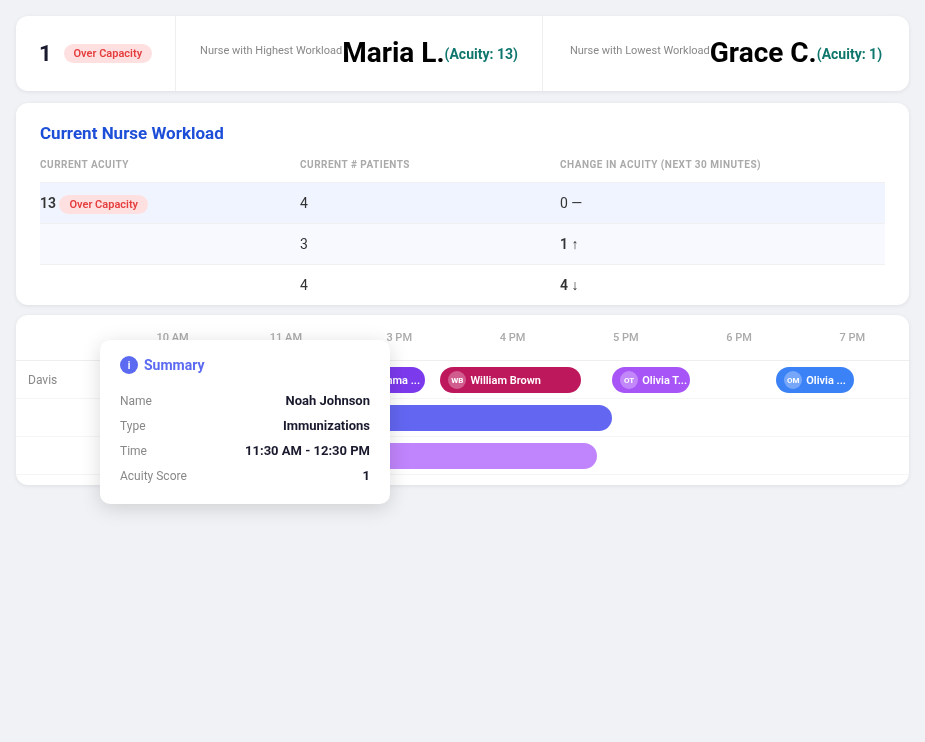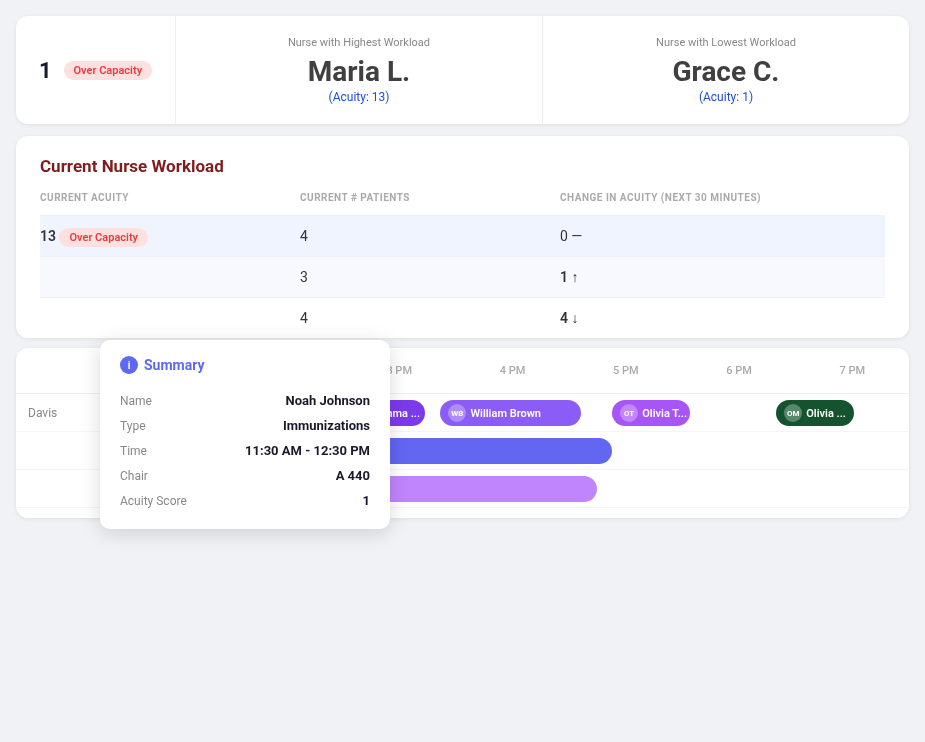--- a/index.html
+++ b/index.html
@@ -28,21 +28,21 @@
       margin: 16px 16px 0 16px;
       box-shadow: 0 1px 4px rgba(0,0,0,0.08);
       overflow: hidden;
     }
 
     .stat-card {
       flex: 1;
       padding: 20px 24px;
       border-right: 1px solid #eee;
       display: flex;
-      flex-direction: column;
+      flex-direction: row;
       align-items: center;
       justify-content: center;
     }
     .stat-card:last-child { border-right: none; }
 
     .stat-card-first {
       flex-direction: row;
       gap: 12px;
       align-items: center;
       justify-content: center;
@@ -56,29 +56,30 @@
       font-size: 11px;
       color: #888;
       text-transform: none;
       margin-bottom: 6px;
       text-align: center;
     }
 
     .stat-name {
       font-size: 28px;
       font-weight: 700;
-      color: #404040;
+      color: #000000;
       margin-bottom: 2px;
       text-align: center;
     }
 
     .stat-sub {
-      font-size: 12px;
-      color: #1d4ed8;
+      font-size: 14px;
+      color: #0f766e;
       text-align: center;
+      font-weight: bold;
     }
 
     .stat-number {
       font-size: 22px;
       font-weight: 700;
       color: #1a1a2e;
     }
 
     .badge-over {
       background: #ffe0e0;
@@ -95,21 +96,21 @@
       background: white;
       border-radius: 12px;
       margin: 12px 16px 0 16px;
       box-shadow: 0 1px 4px rgba(0,0,0,0.08);
       padding: 20px 24px 0 24px;
     }
 
     .workload-title {
       font-size: 17px;
       font-weight: 700;
-      color: #7f1d1d;
+      color: #1d4ed8;
       margin-bottom: 16px;
     }
 
     .workload-table {
       width: 100%;
       border-collapse: collapse;
     }
 
     .workload-table th {
       font-size: 10px;
@@ -365,24 +366,20 @@
         </div>
         <div class="summary-row">
           <span class="summary-key">Type</span>
           <span class="summary-val">Immunizations</span>
         </div>
         <div class="summary-row">
           <span class="summary-key">Time</span>
           <span class="summary-val">11:30 AM - 12:30 PM</span>
         </div>
         <div class="summary-row">
-          <span class="summary-key">Chair</span>
-          <span class="summary-val">A 440</span>
-        </div>
-        <div class="summary-row">
           <span class="summary-key">Acuity Score</span>
           <span class="summary-val">1</span>
         </div>
       </div>
   </div>
 
   <div class="timeline-section">
 
     <div class="timeline-header">
       <div class="timeline-label-col"></div>
@@ -404,29 +401,29 @@
           <div class="trow-label" style="color: rgb(136, 136, 136); font-size: 12px;">Davis</div>
           <div class="trow-bar-area">
             <div class="appt-bar" style="left: 8%; width: 10%; background: rgb(99, 102, 241);">
               <div class="appt-avatar">NJ</div>
               <span>Noah J...</span>
             </div>
             <div class="appt-bar" style="left: 28%; width: 10%; background: rgb(124, 58, 237);">
               <div class="appt-avatar">EB</div>
               <span>Emma ...</span>
             </div>
-            <div class="appt-bar" style="left: 40%; width: 18%; background: #8b5cf6;">
+            <div class="appt-bar" style="left: 40%; width: 18%; background: #be185d;">
               <div class="appt-avatar">WB</div>
               <span>William Brown</span>
             </div>
             <div class="appt-bar" style="left: 62%; width: 10%; background: rgb(168, 85, 247);">
               <div class="appt-avatar">OT</div>
               <span>Olivia T...</span>
             </div>
-            <div class="appt-bar" style="left: 83%; width: 10%; background: #14532d;">
+            <div class="appt-bar" style="left: 83%; width: 10%; background: #3b82f6;">
               <div class="appt-avatar">OM</div>
               <span>Olivia ...</span>
             </div>
           </div>
         </div>
         <div class="timeline-row">
           <div class="trow-label"></div>
           <div class="trow-bar-area">
             <div class="appt-bar" style="left: 8%; width: 54%; background: rgb(99, 102, 241);">
               <div class="appt-avatar">JJ</div>

